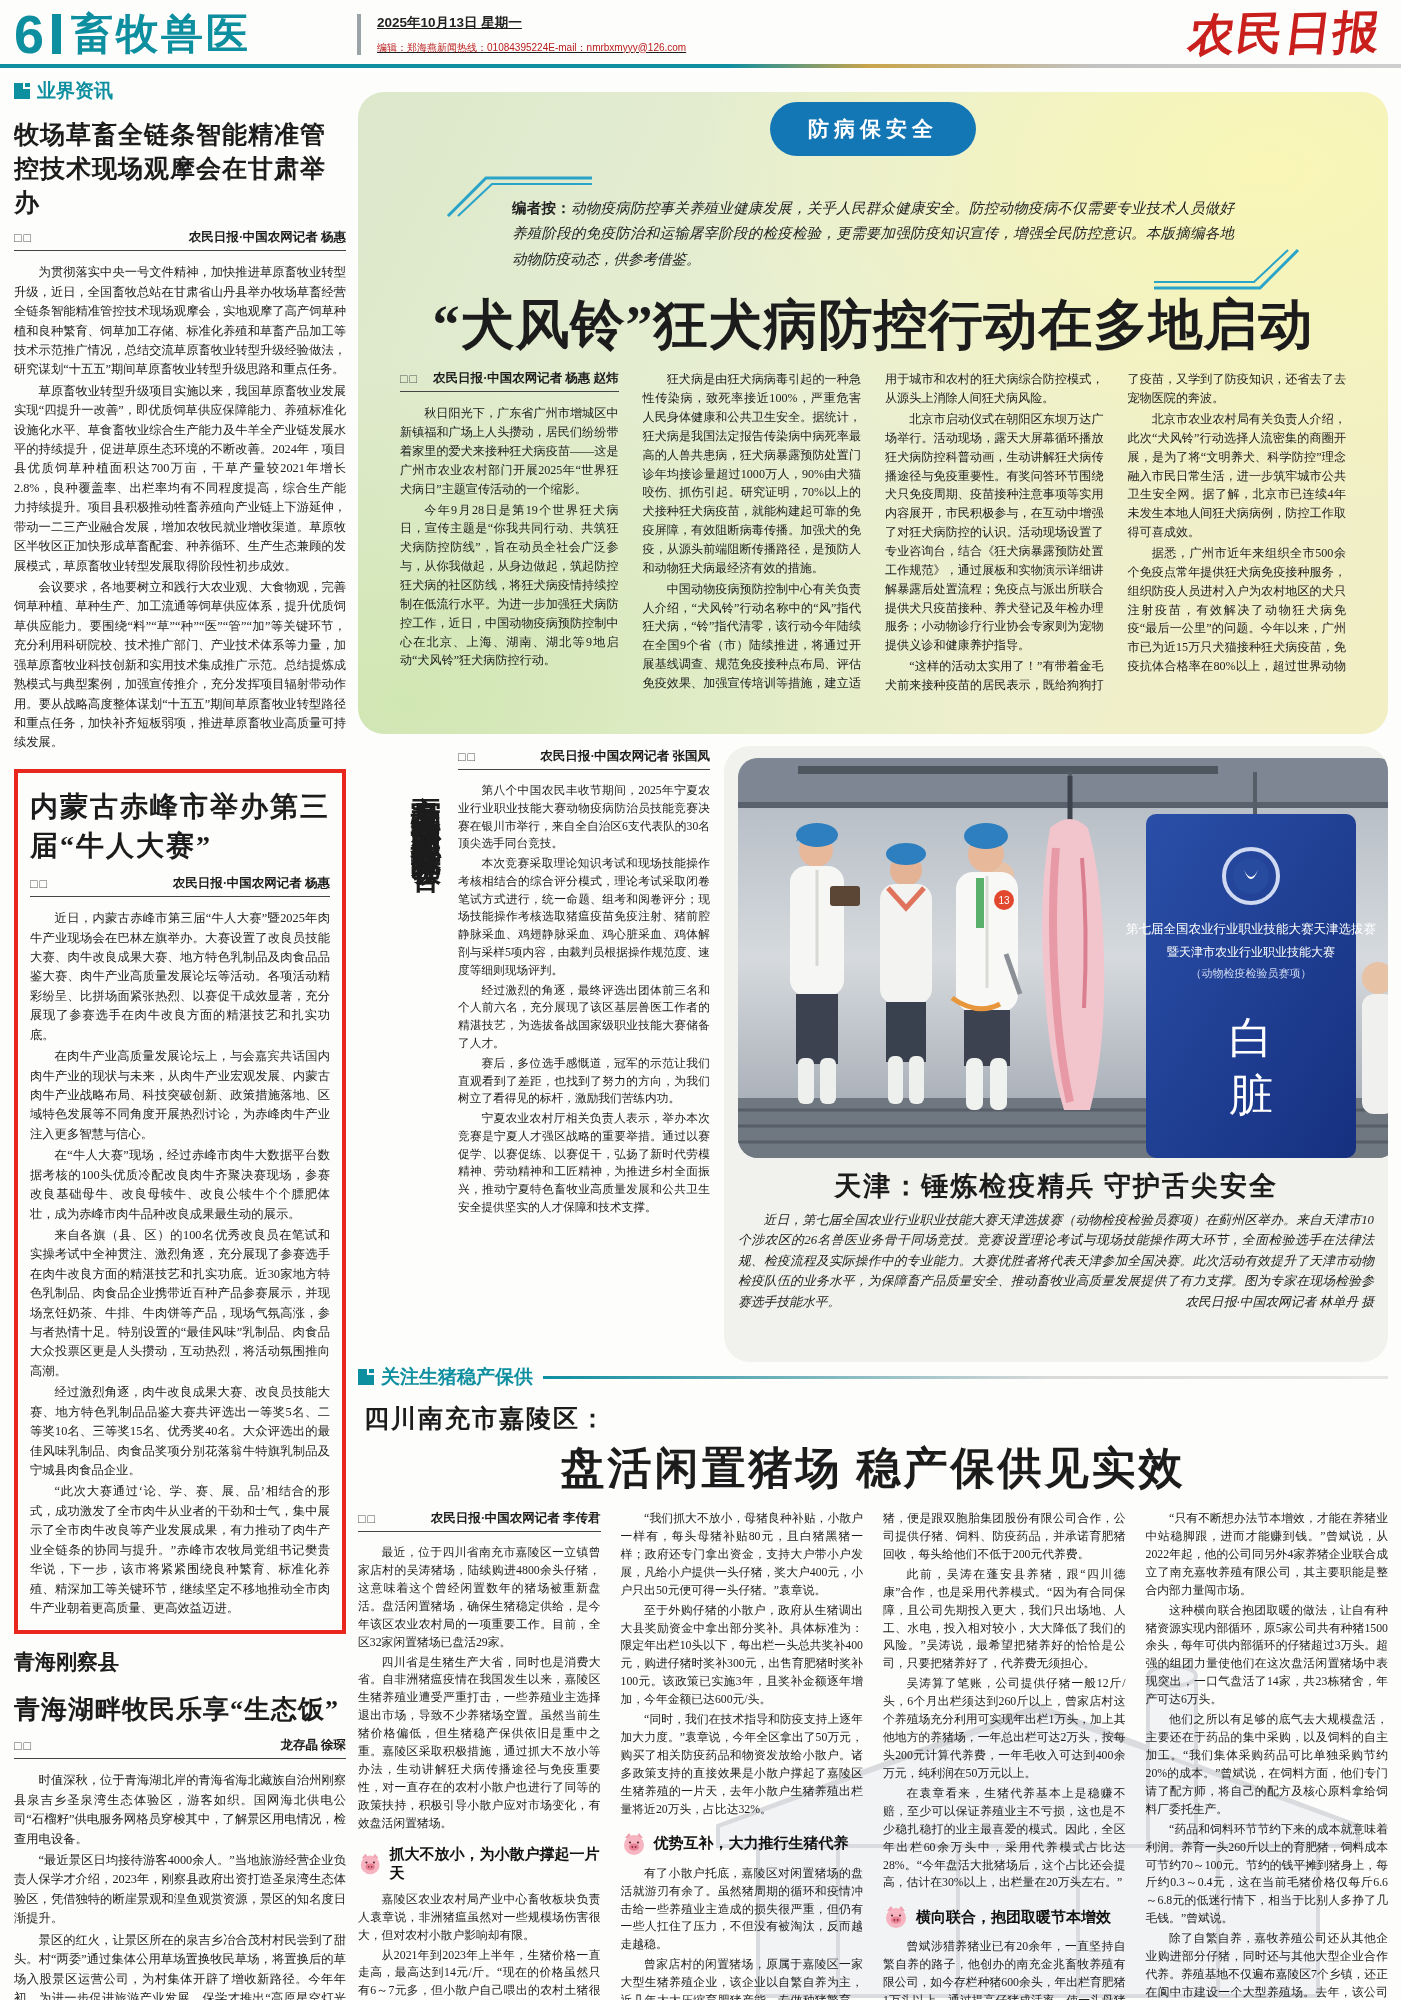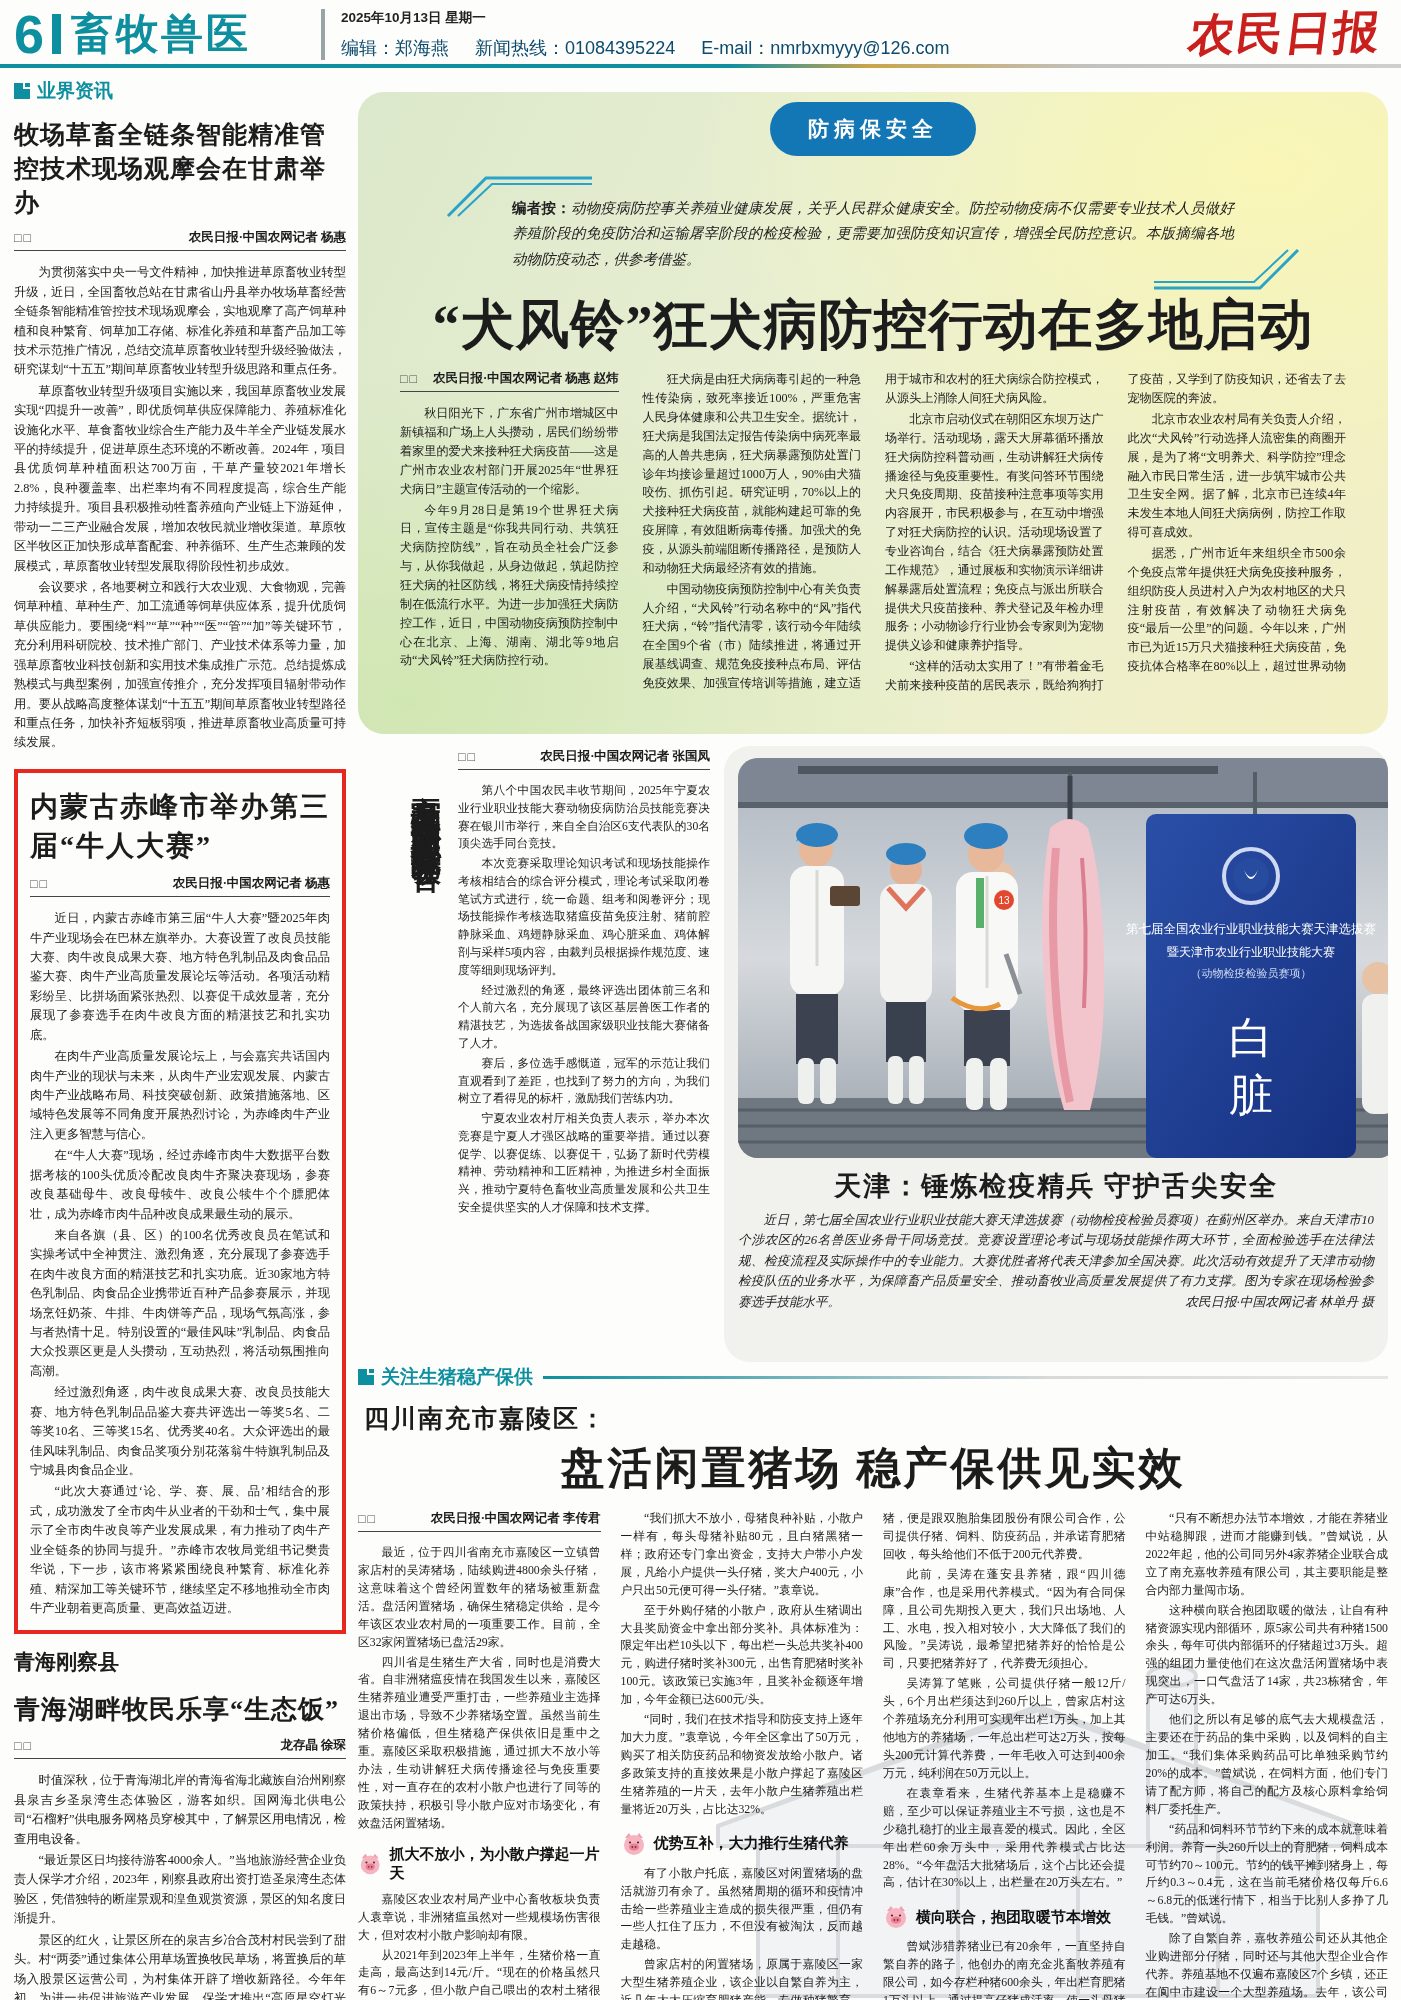--- a/index.html
+++ b/index.html
@@ -5,23 +5,23 @@
   * { margin:0; padding:0; box-sizing:border-box; }
   html,body { background:#ffffff; }
   body { font-family:"Liberation Serif","DejaVu Serif",serif; color:#1c1c1c; }
   .page { position:relative; width:1401px; height:2000px; background:#fdfdfb; overflow:hidden; }
 
   
   .hdr { position:absolute; left:0; top:0; width:1401px; height:62px; display:flex; align-items:center; padding:6px 20px 0 14px; }
   .pageno { font-family:"Liberation Sans","DejaVu Sans",sans-serif; font-weight:900; font-size:54px; color:#0e8fa0; line-height:1; }
   .hbar { width:9px; height:40px; background:#0e8fa0; margin:0 10px 0 8px; }
   .sectitle { font-family:"Liberation Sans","DejaVu Sans",sans-serif; font-weight:900; font-size:42px; color:#0e8fa0; letter-spacing:3px; line-height:1; }
-  .meta { margin-left:70px; border-left:4px solid #9aa3a6; padding-left:16px; font-family:"Liberation Sans","DejaVu Sans",sans-serif; }
+  .meta { margin-left:106px; border-left:4px solid #9aa3a6; padding-left:16px; font-family:"Liberation Sans","DejaVu Sans",sans-serif;text-decoration:underline; }
   .meta .date { font-size:13.5px; font-weight:700; color:#222; margin-bottom:9px; }
-  .meta .edrow { font-size:18px; color:#0c4a6e; display:flex; gap:26px; }
+  .meta .edrow { font-size:10px; color:#b91c1c; display:flex; }
   .masthead { margin-left:auto; font-size:46px; font-weight:900; color:#c9201d; transform:skewX(-8deg) rotate(-1deg); letter-spacing:2px; }
   .toprule { position:absolute; left:0; top:64px; width:1401px; height:4px;
      background:linear-gradient(to right,#0e8fa0 0%,#0e8fa0 52%,#c9a44a 62%,#c2c2c2 78%,#cfcfcf 100%); }
 
   
   .slabel { display:flex; align-items:center; gap:7px; font-family:"Liberation Sans","DejaVu Sans",sans-serif; font-weight:900; font-size:19px; color:#0e8fa0; }
   .byrow { display:flex; justify-content:space-between; align-items:flex-end; border-bottom:1px solid #444; padding-bottom:4px; margin:10px 0 12px; font-size:12.5px; }
   .byrow .mk { color:#555; letter-spacing:2px; }
   .byrow .rp { font-weight:700; }
   p.b { font-size:12.3px; line-height:1.58; text-align:justify; text-indent:2em; margin-bottom:2px; }

